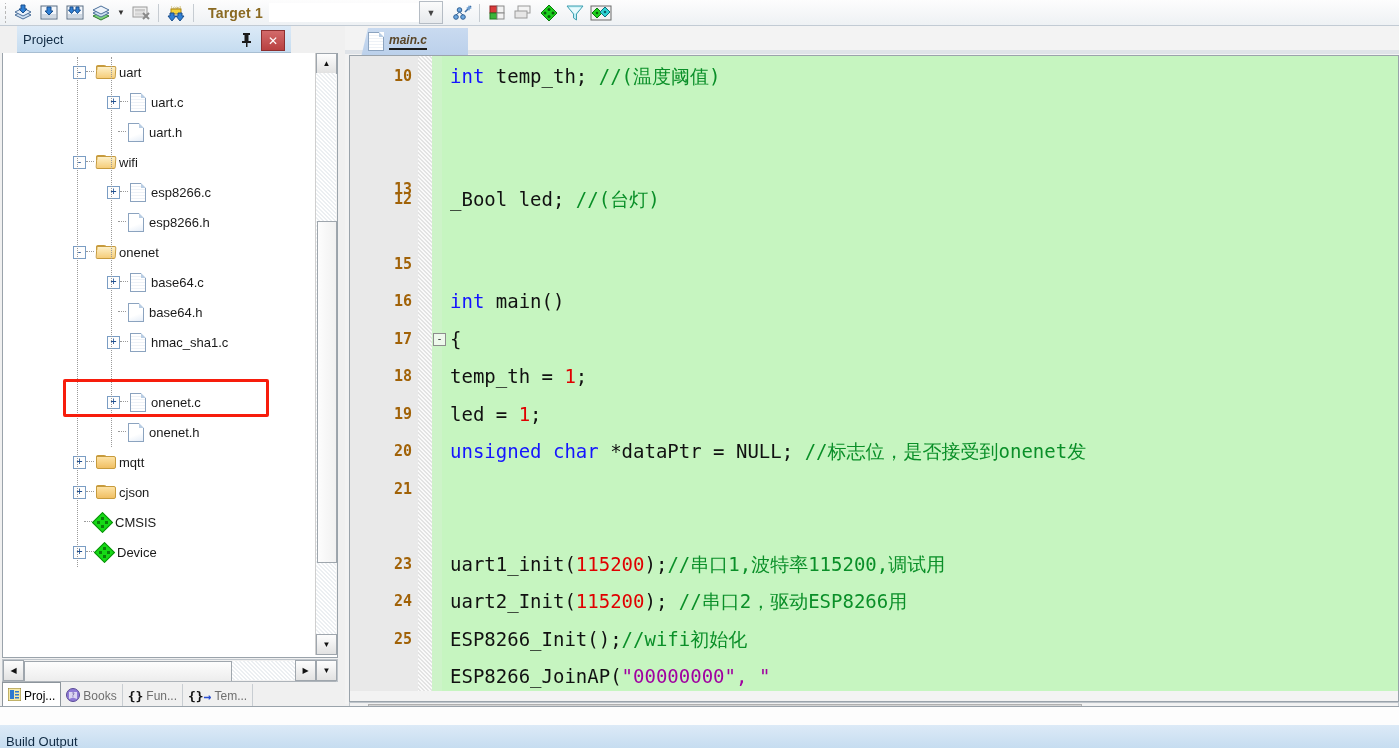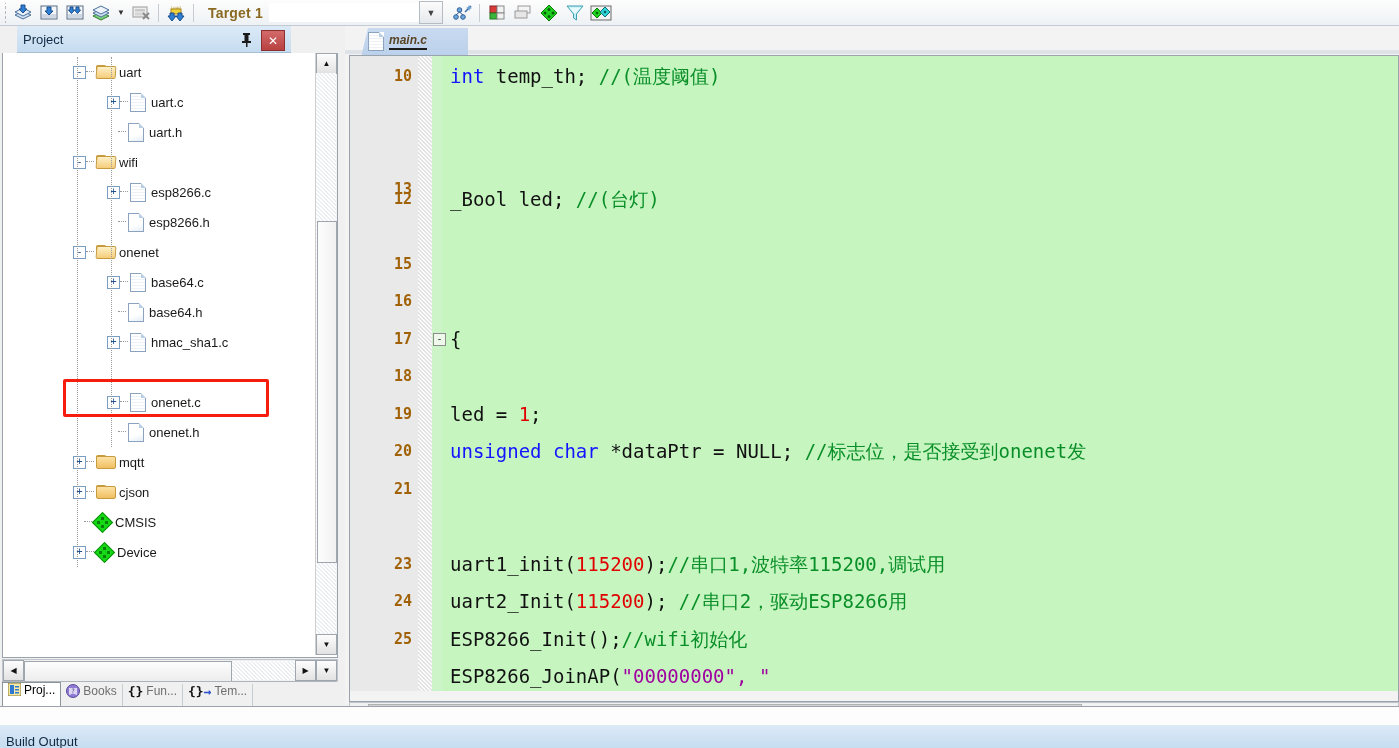--- a/index.html
+++ b/index.html
@@ -87,21 +87,21 @@
     border:1px solid #bfc5cb;display:flex;align-items:center;}
   .hsb-track{position:relative;flex:1;height:19px;
     background-image:linear-gradient(45deg,#ffffff 25%,#eceff2 25%,#eceff2 50%,#ffffff 50%,#ffffff 75%,#eceff2 75%);
     background-size:4px 4px;}
   .hsb-thumb{position:absolute;left:0;top:0;height:19px;width:206px;
     background:linear-gradient(#fdfdfd,#ededed);border:1px solid #9fa6ad;}
 
   
   .ptabs{position:absolute;left:2px;top:655px;width:334px;height:26px;
     border-top:1px solid #aeb4ba;display:flex;align-items:flex-end;}
-  .ptab{height:24px;display:flex;align-items:flex-start;padding:0 5px;font-size:12px;color:#6f6f6f;
+  .ptab{height:24px;display:flex;align-items:center;padding:0 5px;font-size:12px;color:#6f6f6f;
     border-right:1px solid #c8cdd2;}
   .ptab.active{background:#fff;border:1px solid #8d959c;border-bottom:none;color:#000;height:25px;}
   .tab-ico{margin-right:3px;display:inline-block;}
 
   
   .editor-area{position:absolute;left:345px;top:26px;width:1054px;height:678px;background:#f3f3f3;}
   .tabbar{position:absolute;left:0;top:0;width:1054px;height:28px;background:#f3f3f3;}
   .doc-tab{position:absolute;left:13px;top:2px;height:26px;min-width:90px;
     background:linear-gradient(#c9daf0,#b4cbe8);
     display:flex;align-items:center;padding:0 12px 16px 8px;
@@ -508,28 +508,30 @@
           <div class="ln" style="top: 114.5px;">
             <span class="num">13</span>
             <span class="txt"></span>
           </div>
           <div class="ln" style="top: 189.5px;">
             <span class="num">15</span>
             <span class="txt"></span>
           </div>
           <div class="ln" style="top: 227px;">
             <span class="num">16</span>
+            <span class="txt"><span class="kw">int</span><span> main()</span></span>
           </div>
           <div class="ln" style="top: 264.5px;">
             <span class="num">17</span>
             <span class="foldbox">-</span>
             <span class="txt"><span>{</span></span>
           </div>
           <div class="ln" style="top: 302px;">
             <span class="num">18</span>
+            <span class="txt"><span>    temp_th = </span><span class="nm">1</span><span>;</span></span>
           </div>
           <div class="ln" style="top: 339.5px;">
             <span class="num">19</span>
             <span class="txt"><span>    led = </span><span class="nm">1</span><span>;</span></span>
           </div>
           <div class="ln" style="top: 377px;">
             <span class="num">20</span>
             <span class="txt"><span>    </span><span class="kw">unsigned char</span><span> *dataPtr = NULL;  </span><span class="cm">//标志位，是否接受到onenet发</span></span>
           </div>
           <div class="ln" style="top: 414.5px;">

